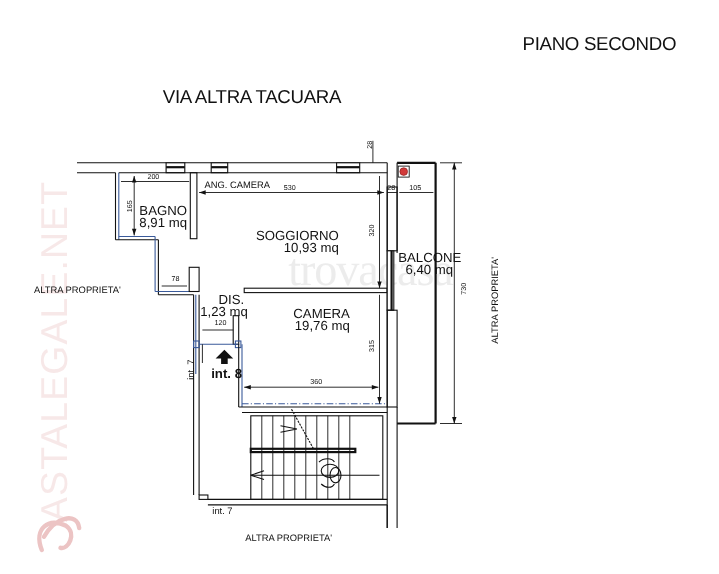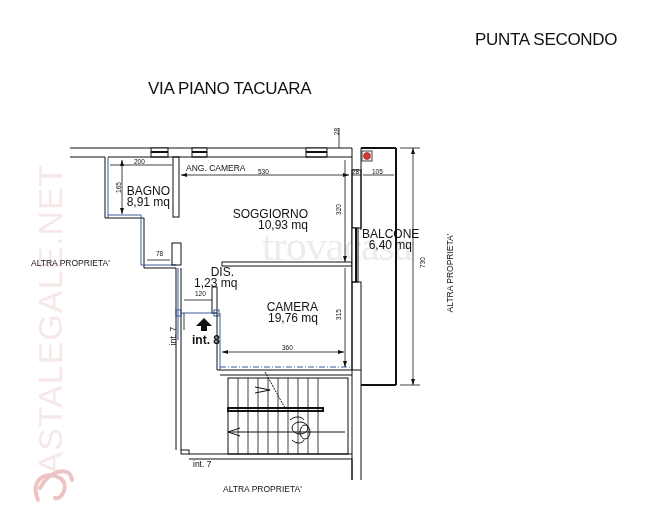--- a/index.html
+++ b/index.html
@@ -139,42 +139,42 @@
   <polygon points="204,318 196,326 201,326 201,331 207,331 207,326 212,326" fill="#111"></polygon>
 
   <g fill="none" stroke="#111" stroke-width="1">
     <ellipse cx="300" cy="428" rx="8" ry="6"></ellipse>
     <ellipse cx="305" cy="432" rx="5" ry="7"></ellipse>
     <path d="M290 420 c4 -4 12 -4 14 0"></path>
     <path d="M292 440 c4 4 10 4 12 0"></path>
   </g>
 </svg>
 
-<div class="abs title-lg" style="left:475px; top:30px;">PUNTA SECONDO</div>
-<div class="abs title-lg" style="left:148px; top:79px;">VIA PIANO TACUARA</div>
+<div class="abs title-lg" style="left:475px; top:30px;">PIANO SECONDO</div>
+<div class="abs title-lg" style="left:148px; top:79px;">VIA ALTRA TACUARA</div>
 
 <div class="abs lbl-sm" style="left:186px; top:163px;">ANG. CAMERA</div>
 
 <div class="abs lbl" style="left:126px; top:186px; width:44px;">
   <div>BAGNO</div>
   <div>8,91 mq</div>
 </div>
 <div class="abs lbl" style="left:230px; top:209px; width:78px;">
   <div>SOGGIORNO</div>
   <div>10,93 mq</div>
 </div>
 <div class="abs lbl" style="left:362px; top:229px; width:50px;">
   <div>BALCONE</div>
   <div>6,40 mq</div>
 </div>
-<div class="abs lbl" style="left:194px; top:267px; width:40px;">
+<div class="abs lbl" style="left:182px; top:267px; width:40px;">
   <div>DIS.</div>
   <div>1,23 mq</div>
 </div>
-<div class="abs lbl" style="left:248px; top:302px; width:70px;">
+<div class="abs lbl" style="left:248px; top:280px; width:70px;">
   <div>CAMERA</div>
   <div>19,76 mq</div>
 </div>
 
 <div class="abs lbl-sm" style="left:31px; top:258px;">ALTRA PROPRIETA'</div>
 <div class="abs lbl-sm vert" style="left:410px; top:268px; width:80px; text-align:center;">ALTRA PROPRIETA'</div>
 <div class="abs lbl-sm" style="left:223px; top:484px;">ALTRA PROPRIETA'</div>
 
 <div class="abs lbl-sm vert" style="left:161px; top:331px; width:24px; text-align:center;">int. 7</div>
 <div class="abs lbl" style="left:192px; top:335px;font-weight:bold;">int. 8</div>

